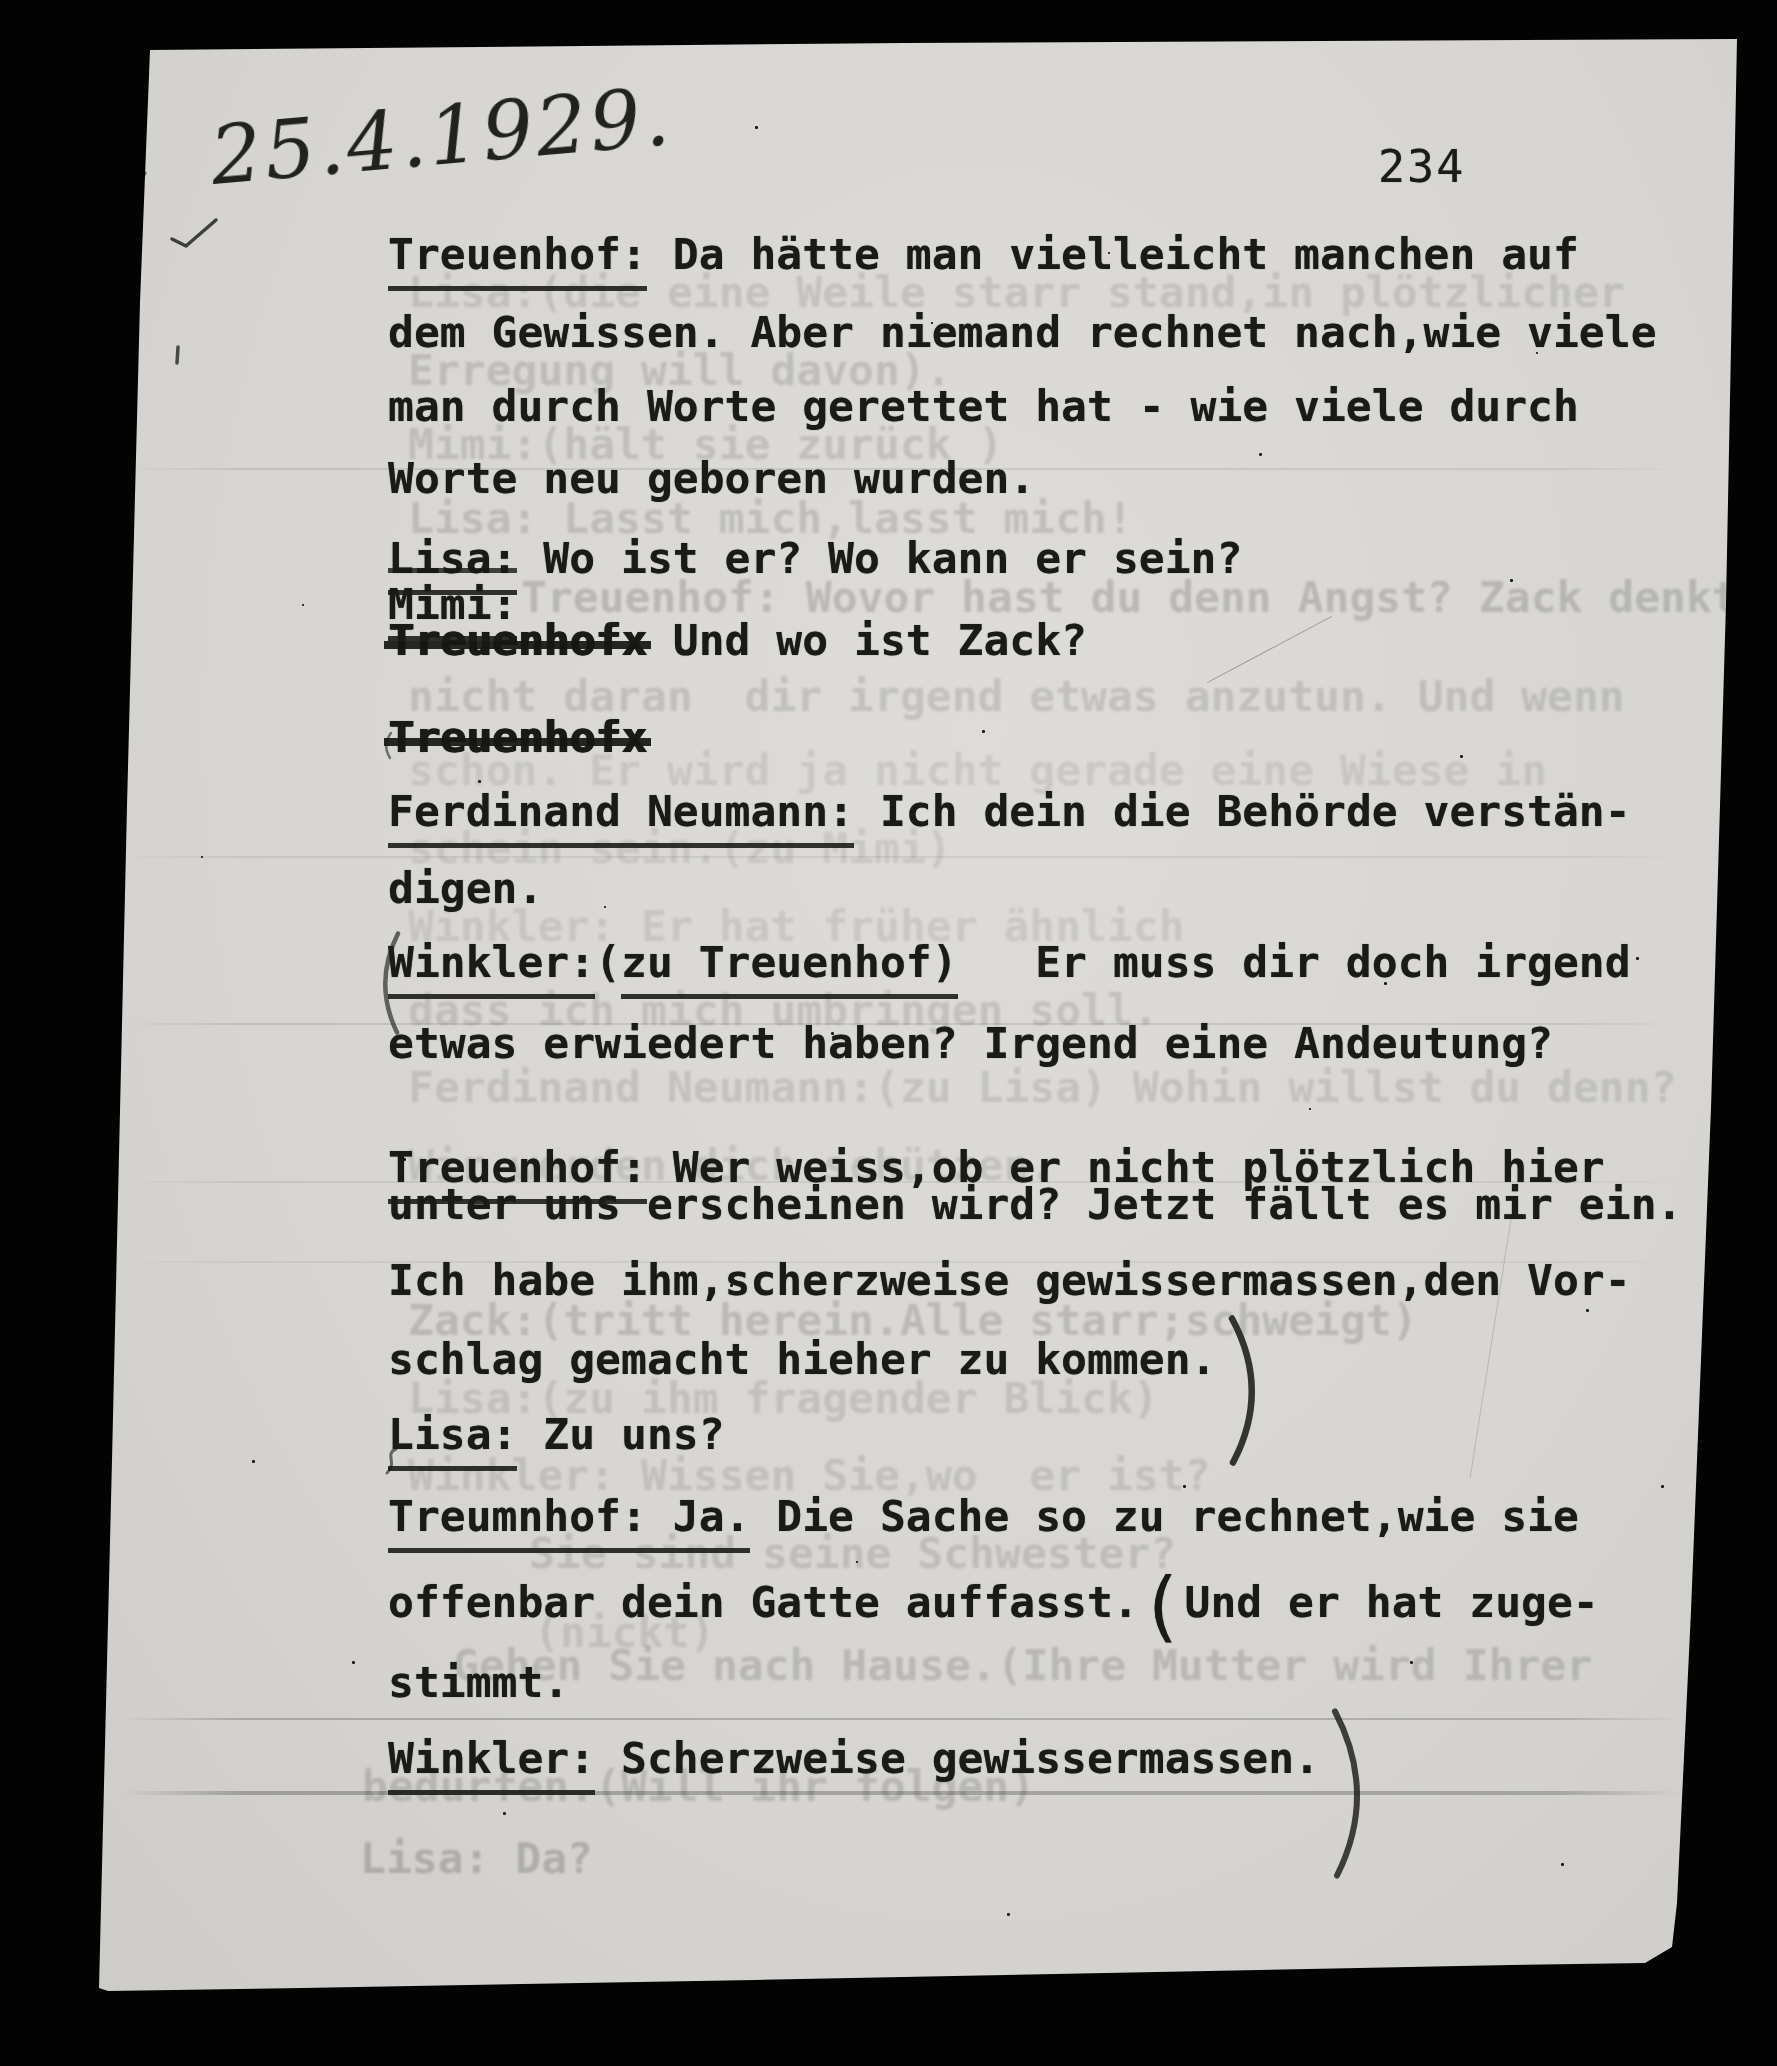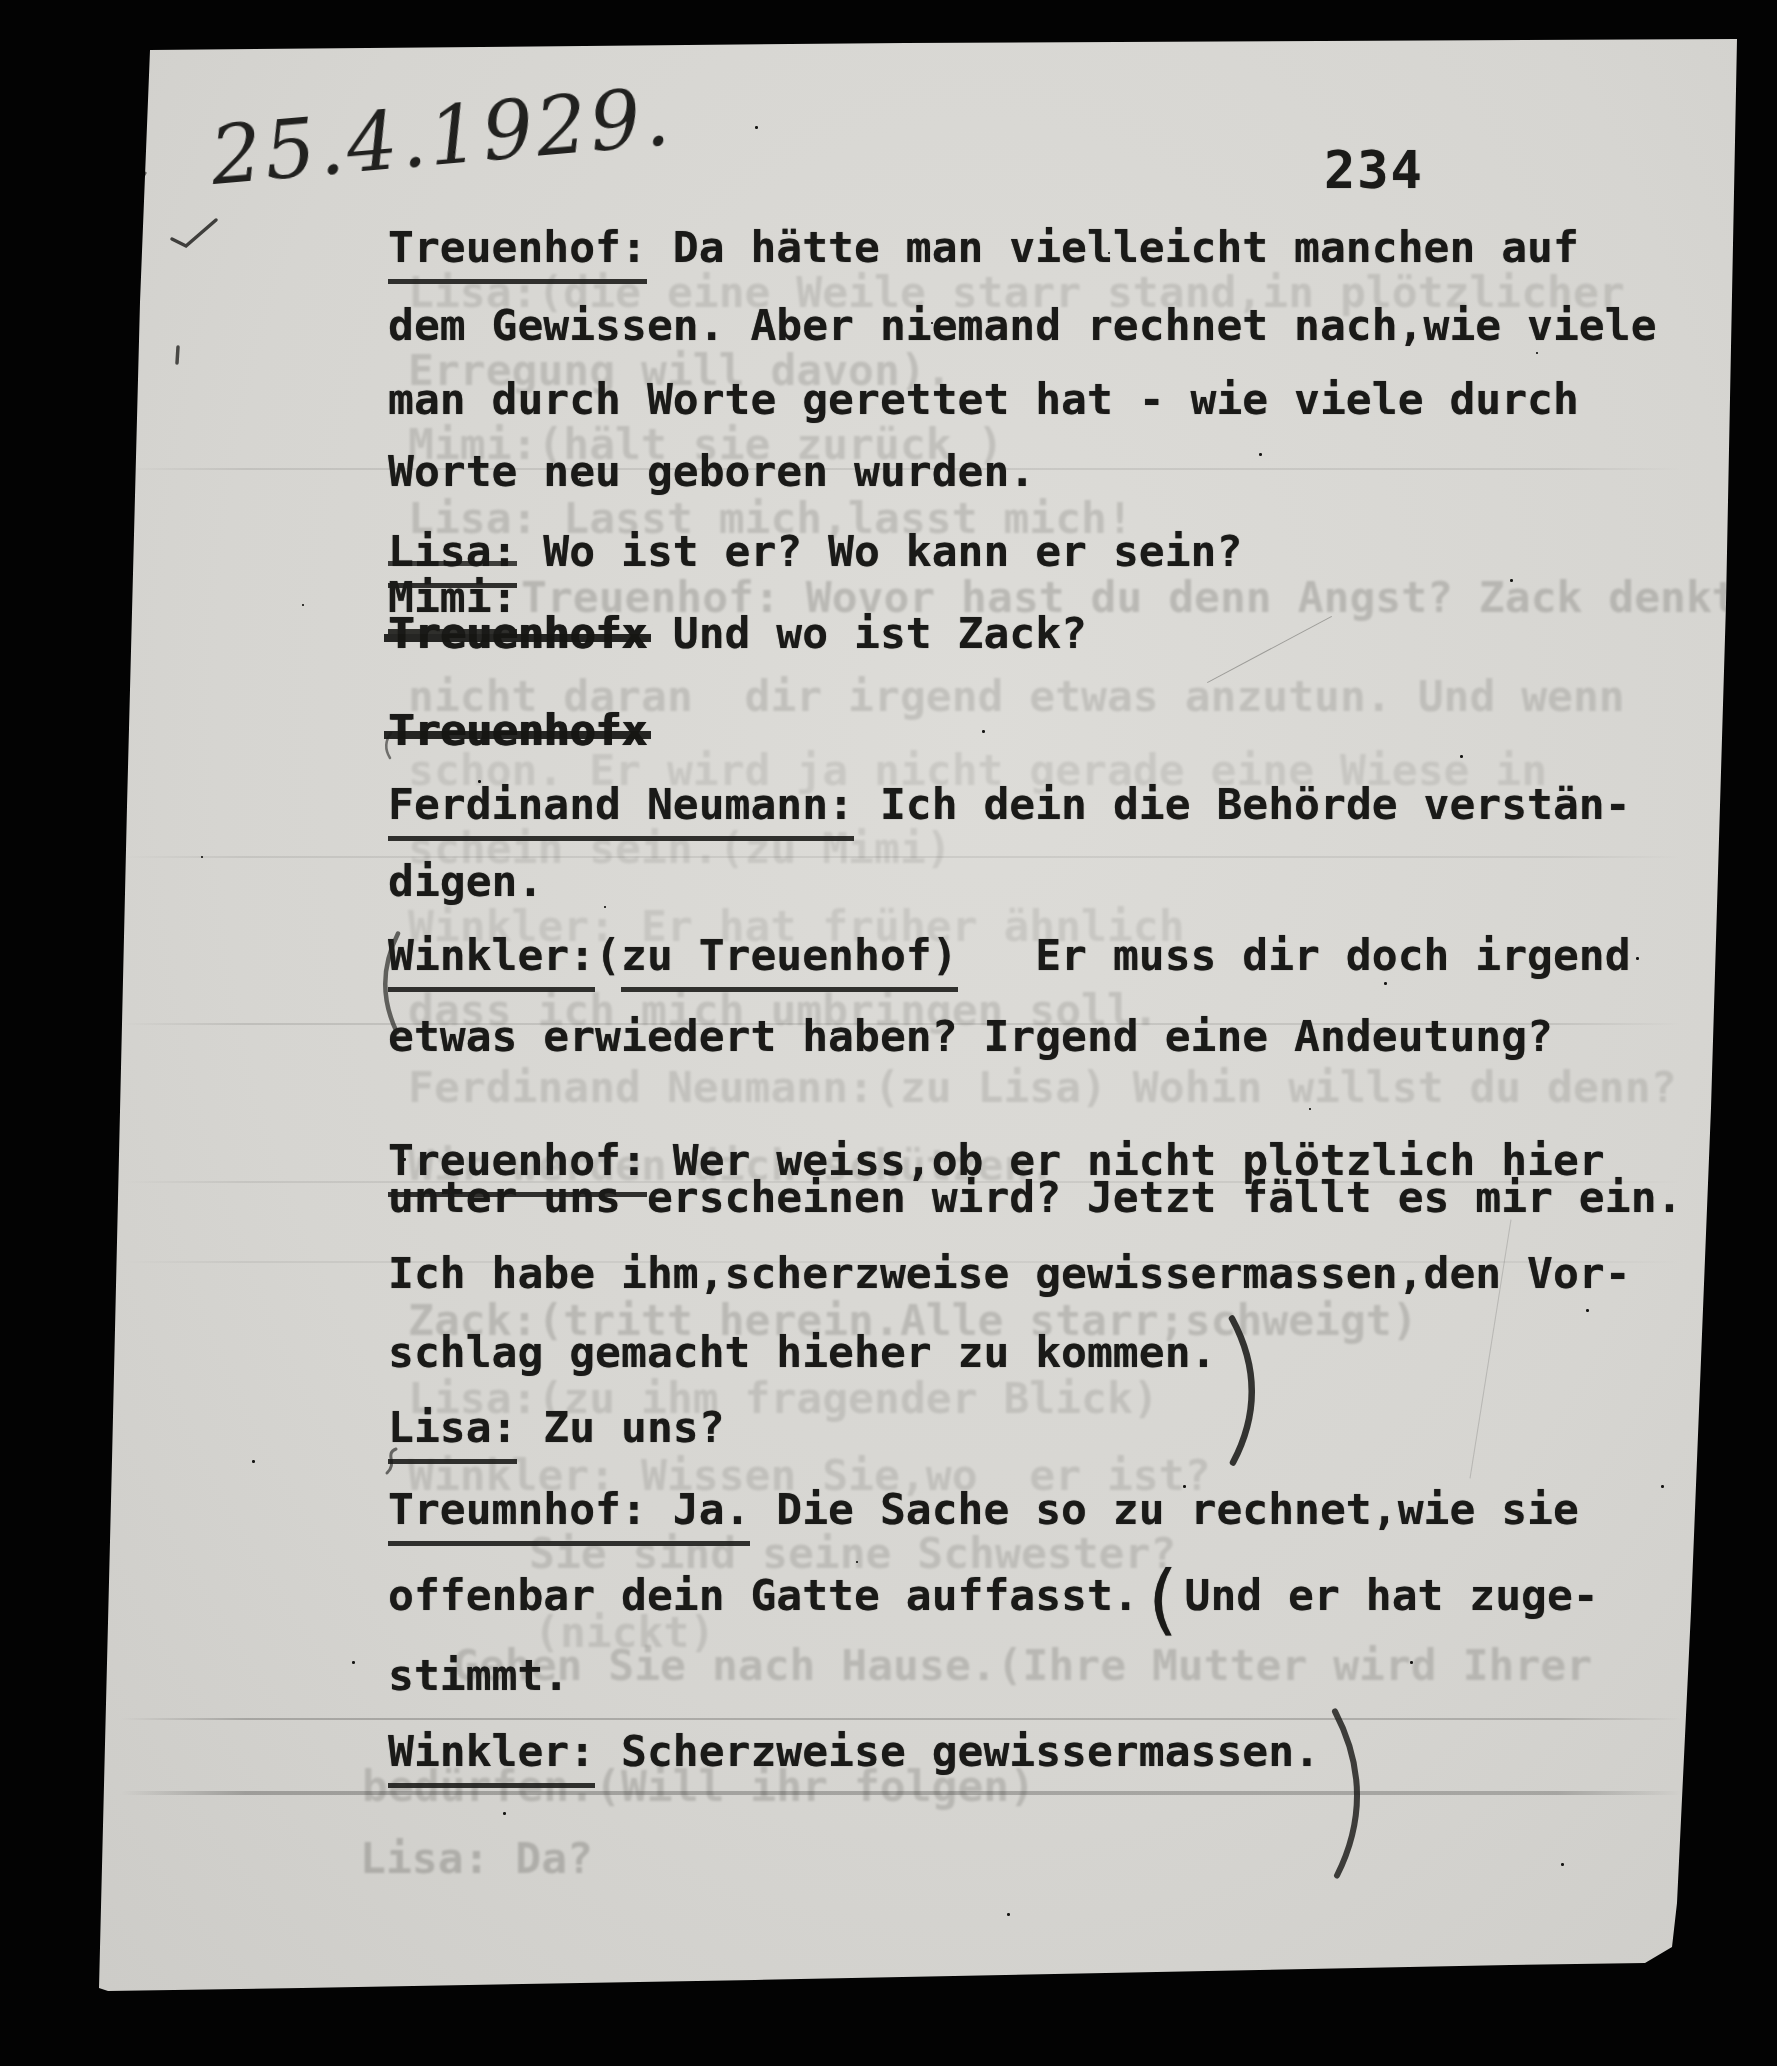--- a/index.html
+++ b/index.html
@@ -12,33 +12,33 @@
       1691px 1611px,1677px 1903px,1672px 1947px,1645px 1963px,1510px 1965px,
       755px 1980px,302px 1988px,108px 1991px,99px 1988px,112px 1460px,
       127px 806px,140px 302px,150px 50px);
     background:
       radial-gradient(ellipse at 55% 35%, #dddcd8 0%, #d6d5d1 55%, #cbcac6 100%);
     box-shadow:inset 30px 0 40px -20px rgba(0,0,0,.45),
                inset -20px 0 35px -20px rgba(0,0,0,.30),
                inset 0 -30px 40px -25px rgba(0,0,0,.35),
                inset 0 20px 30px -20px rgba(255,255,255,.25);}
   .tline{position:absolute;font-weight:700;font-size:43px;line-height:60px;color:#1a1a18;
-         white-space:pre;text-shadow:0 0 1px rgba(25,25,22,.6);}
+         white-space:pre;text-shadow:0 0 1px rgba(25,25,22,.6);margin-top:7px;}
   .u{display:inline-block;border-bottom:5.5px solid rgba(24,24,22,.88);padding-bottom:2px;}
   .uo{border-top:5px solid rgba(24,24,22,.8);padding-top:1px;}
   .x{position:relative;text-shadow:1.5px 0 0 currentColor,0 0 1px rgba(25,25,22,.6);}
   .x::after{content:"";position:absolute;left:-4px;right:-4px;top:26px;height:8px;
             background:rgba(22,22,20,.92);}
   .bp{font-size:76px;line-height:0;vertical-align:-15px;font-weight:400;}
   .ghost{position:absolute;font-weight:700;font-size:43px;line-height:60px;color:#45443f;
          white-space:pre;filter:blur(1px);}
   .hand{position:absolute;left:210px;top:90px;font-family:"DejaVu Serif",serif;
         font-style:italic;font-size:80px;letter-spacing:3px;color:#21211f;
         transform:rotate(-5deg);filter:blur(0.4px);}
-  .pagenum{position:absolute;left:1324px;top:140px;font-weight:700;font-size:52px;
+  .pagenum{position:absolute;left:1378px;top:140px;font-weight:400;font-size:45px;
         letter-spacing:2px;color:#1b1b19;text-shadow:0 0 1px rgba(25,25,22,.6);}
   .cr{position:absolute;left:121px;right:96px;height:1.5px;
       background:linear-gradient(90deg,rgba(30,30,28,0),rgba(30,30,28,.3) 8%,rgba(30,30,28,.26) 92%,rgba(30,30,28,0));}
   .mark{position:absolute;}
   .scr{position:absolute;background:rgba(40,40,38,.35);}
   .speck{position:absolute;width:2.5px;height:2.5px;border-radius:50%;background:#161614;}
 </style>
 </head>
 <body>
 

